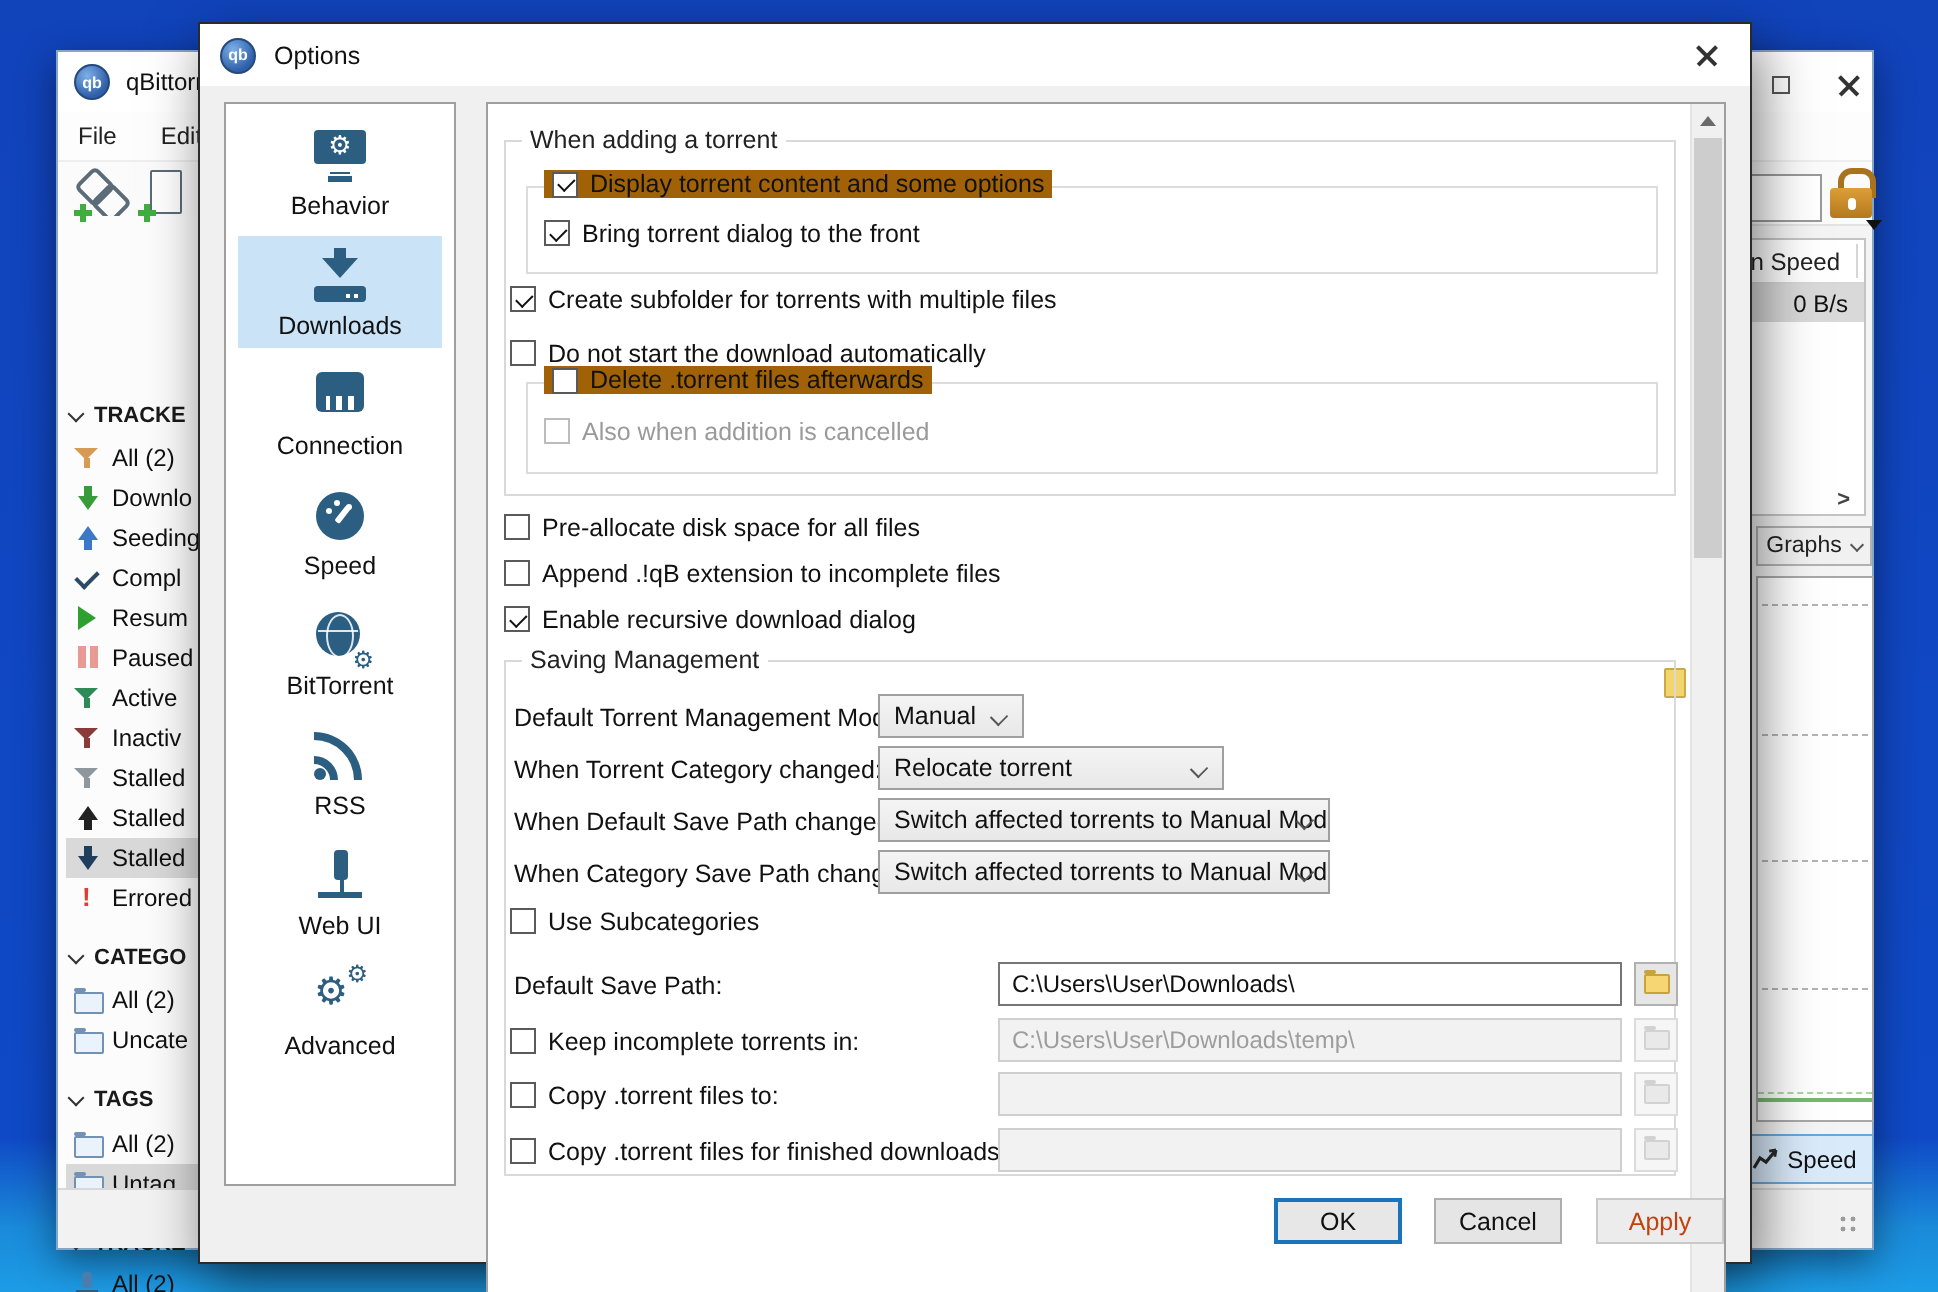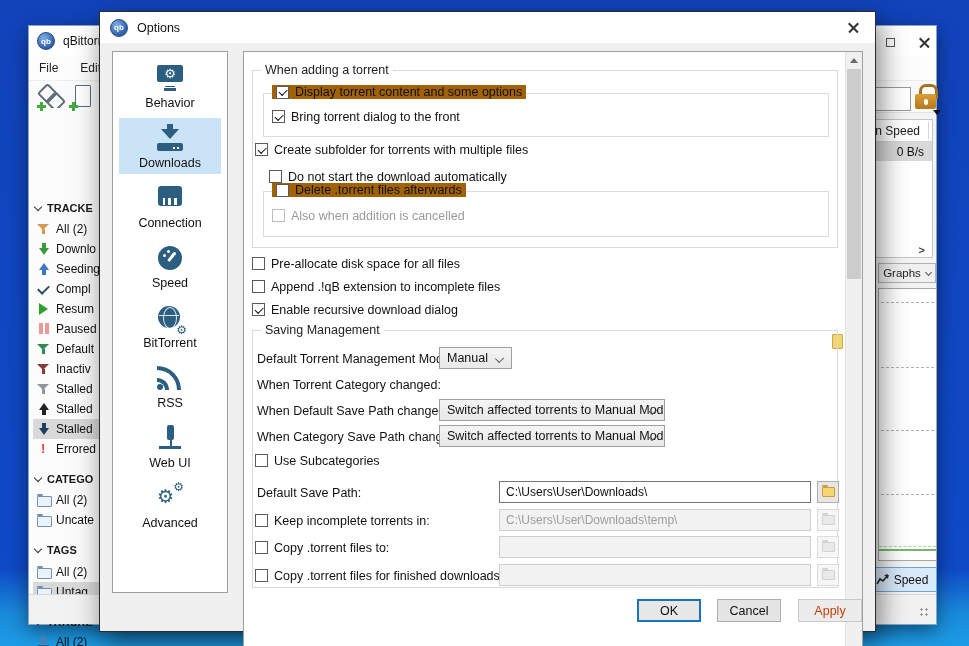--- a/index.html
+++ b/index.html
@@ -200,21 +200,21 @@
     <div class="frow" style="top:191px">
         <span class="fi ply" style="--c:#2fa02f"></span>
         <span class="flabel">Resum</span>
       </div>
     <div class="frow" style="top:211px">
         <span class="fi pau" style="--c:#e89a93"></span>
         <span class="flabel">Paused</span>
       </div>
     <div class="frow" style="top:231px">
         <span class="fi fun" style="--c:#2e8b57"></span>
-        <span class="flabel">Default</span>
+        <span class="flabel">Active</span>
       </div>
     <div class="frow" style="top:251px">
         <span class="fi fun" style="--c:#8b3a3a"></span>
         <span class="flabel">Inactiv</span>
       </div>
     <div class="frow" style="top:271px">
         <span class="fi fun" style="--c:#8e979e"></span>
         <span class="flabel">Stalled</span>
       </div>
     <div class="frow" style="top:291px">
@@ -390,21 +390,21 @@
         <div class="cbrow" style="left:8px;top:14px">
           <span class="cb checked"></span>
           <span>Bring torrent dialog to the front</span>
         </div>
       </div>
 
       <div class="cbrow" style="left:2px;top:70px">
         <span class="cb checked"></span>
         <span>Create subfolder for torrents with multiple files</span>
       </div>
-      <div class="cbrow" style="left:16px;top:97px">
+      <div class="cbrow" style="left:2px;top:97px">
         <span class="cb"></span>
         <span>Do not start the download automatically</span>
       </div>
 
       <div class="grp" style="left:10px;top:120px;width:566px;height:46px;border-color:#dcdcdc">
         <span class="gt-cb">
           <span class="cb"></span>
           <span>Delete .torrent files afterwards</span>
         </span>
         <div class="cbrow disabled" style="left:8px;top:15px">
@@ -431,20 +431,23 @@
 
     <div class="grp" style="left:8px;top:278px;width:586px;height:258px">
       <span class="gt">Saving Management</span>
 
       <div class="lbl" style="left:4px;top:19px">Default Torrent Management Mode:</div>
       <div class="dd" style="left:186px;top:16px;width:73px">
           <span>Manual</span>
         </div>
 
       <div class="lbl" style="left:4px;top:45px">When Torrent Category changed:</div>
+      <div class="dd" style="left:186px;top:42px;width:173px">
+          <span>Relocate torrent</span>
+        </div>
 
       <div class="lbl" style="left:4px;top:71px">When Default Save Path changed:</div>
       <div class="dd" style="left:186px;top:68px;width:226px">
           <span>Switch affected torrents to Manual Mode</span>
         </div>
 
       <div class="lbl" style="left:4px;top:97px">When Category Save Path changed:</div>
       <div class="dd" style="left:186px;top:94px;width:226px">
           <span>Switch affected torrents to Manual Mode</span>
         </div>

